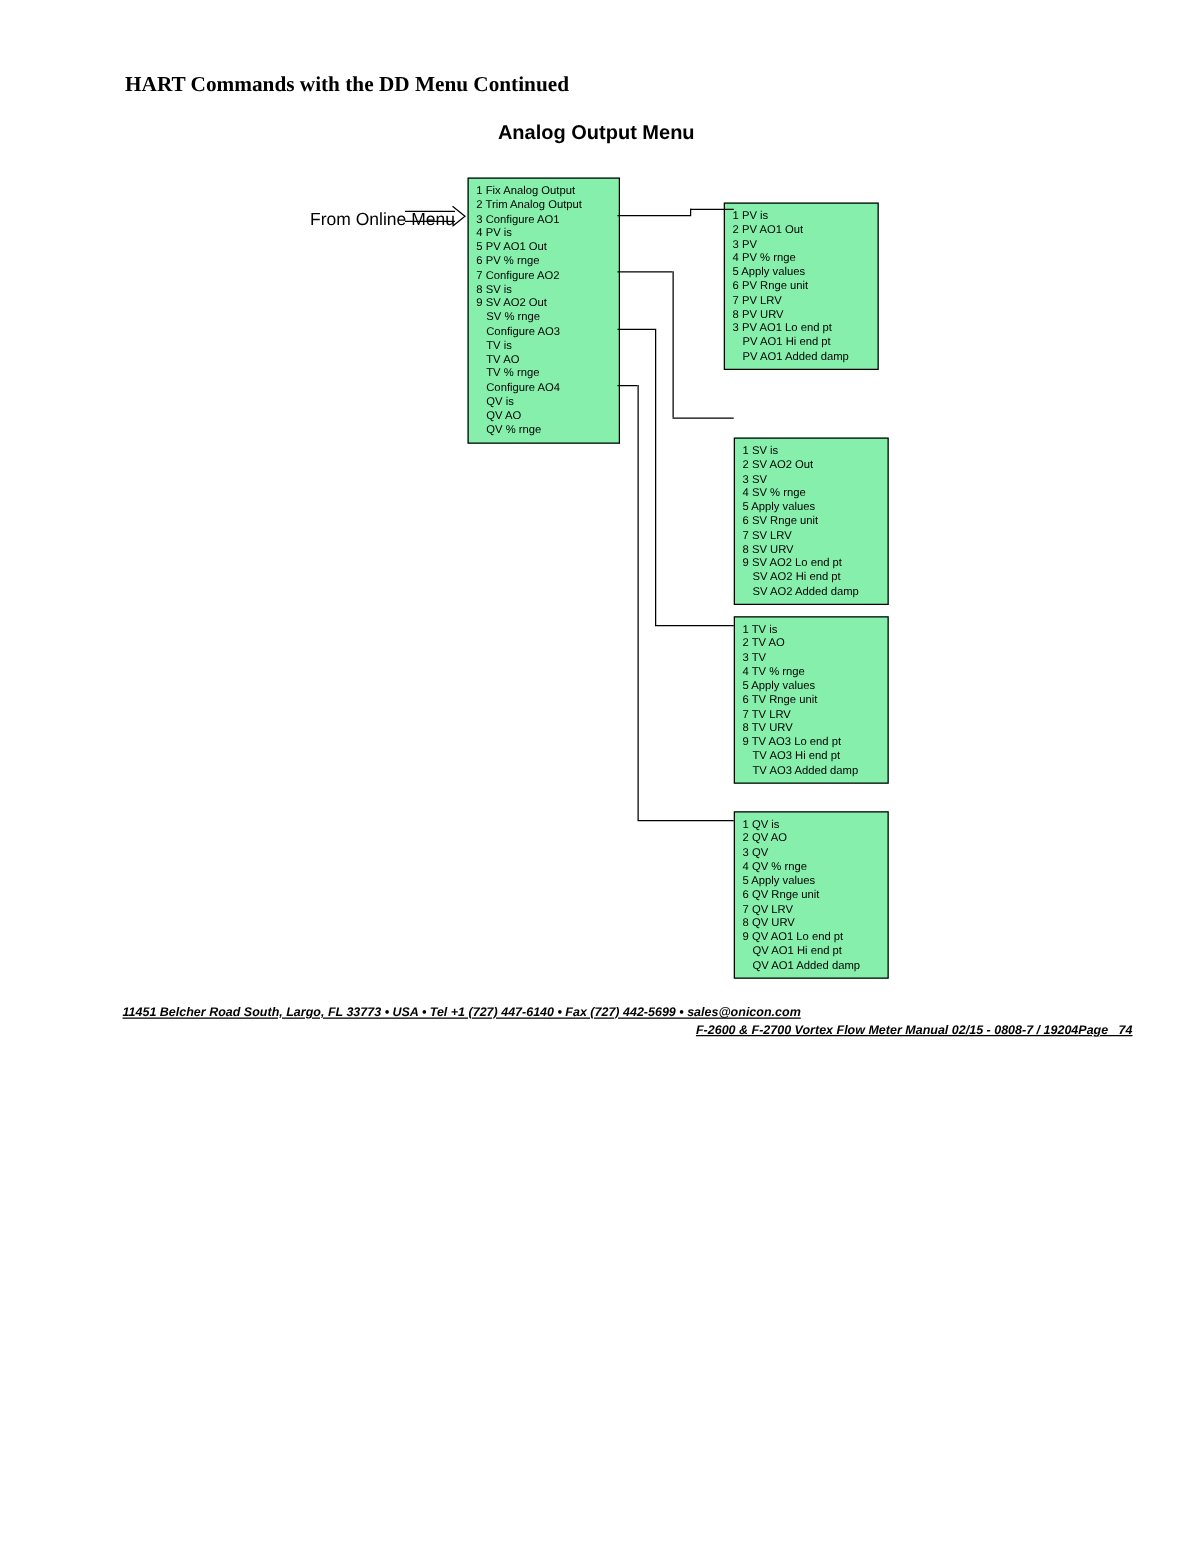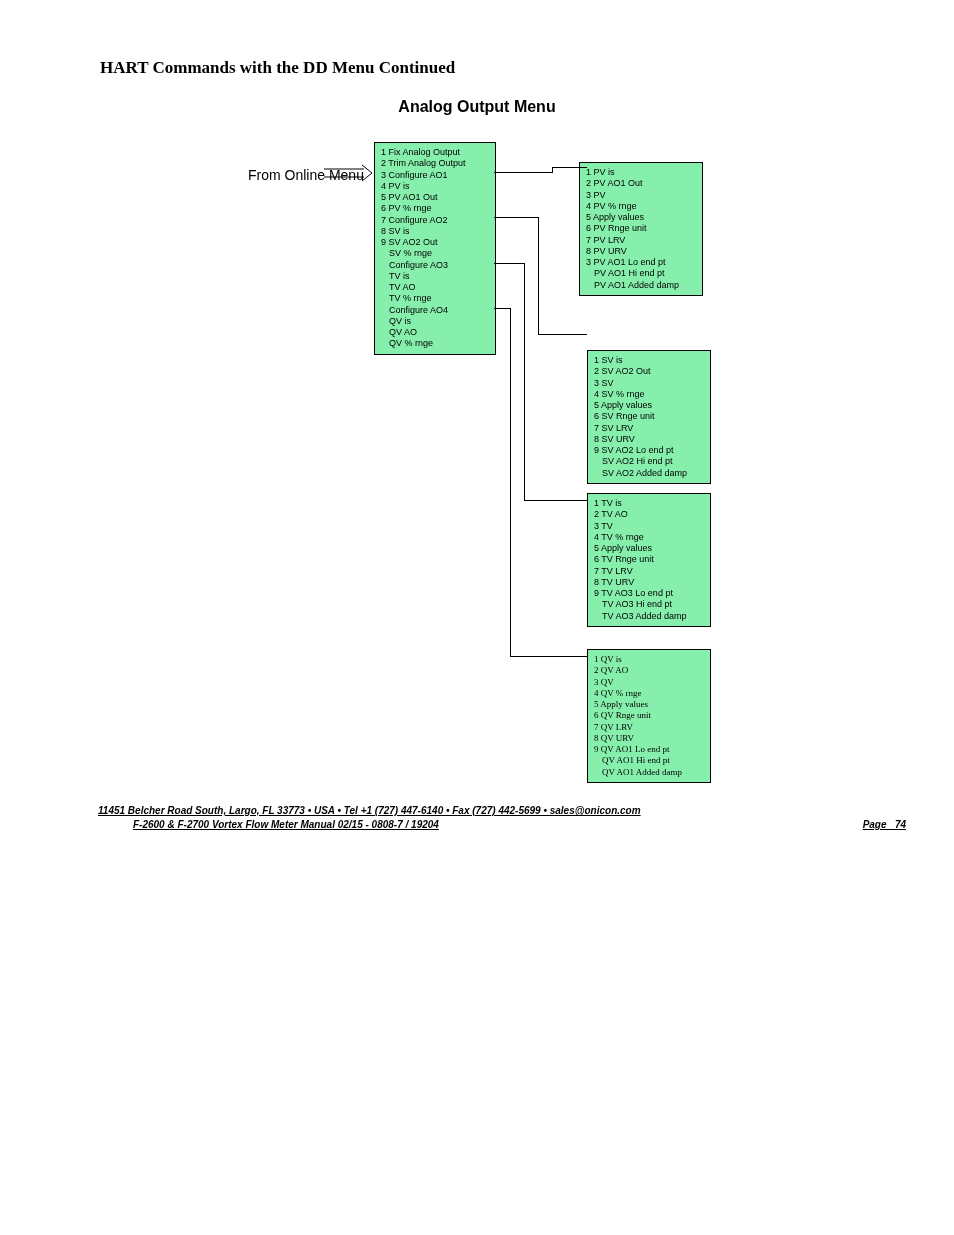--- a/index.html
+++ b/index.html
@@ -76,21 +76,21 @@
     bottom: 60px;
     font-family: Arial, Helvetica, sans-serif;
     font-style: italic;
     font-weight: bold;
     font-size: 10px;
     line-height: 1.35;
     text-decoration: underline;
   }
   .footer-line2 {
     display: flex;
-    justify-content: space-between;
+    justify-content: flex-end;
     margin-left: 35px;
   }
   .page-num-lbl { white-space: pre; }
 </style>
 </head>
 <body>
 
 <div class="page">
 
   <div class="section-header">HART Commands with the DD Menu Continued</div>
@@ -162,21 +162,21 @@
         <div>4 TV % rnge</div>
         <div>5 Apply values</div>
         <div>6 TV Rnge unit</div>
         <div>7 TV LRV</div>
         <div>8 TV URV</div>
         <div>9 TV AO3 Lo end pt</div>
         <div><span class="indent">TV AO3 Hi end pt</span></div>
         <div><span class="indent">TV AO3 Added damp</span></div>
       </div>
 
-    <div class="box" id="box-ao4" style="left:587px; top:649px; width:110px;font-family:Liberation Serif, serif;">
+    <div class="box" id="box-ao4" style="left:587px; top:649px; width:110px;">
         <div>1 QV is</div>
         <div>2 QV AO</div>
         <div>3 QV</div>
         <div>4 QV % rnge</div>
         <div>5 Apply values</div>
         <div>6 QV Rnge unit</div>
         <div>7 QV LRV</div>
         <div>8 QV URV</div>
         <div>9 QV AO1 Lo end pt</div>
         <div><span class="indent">QV AO1 Hi end pt</span></div>

